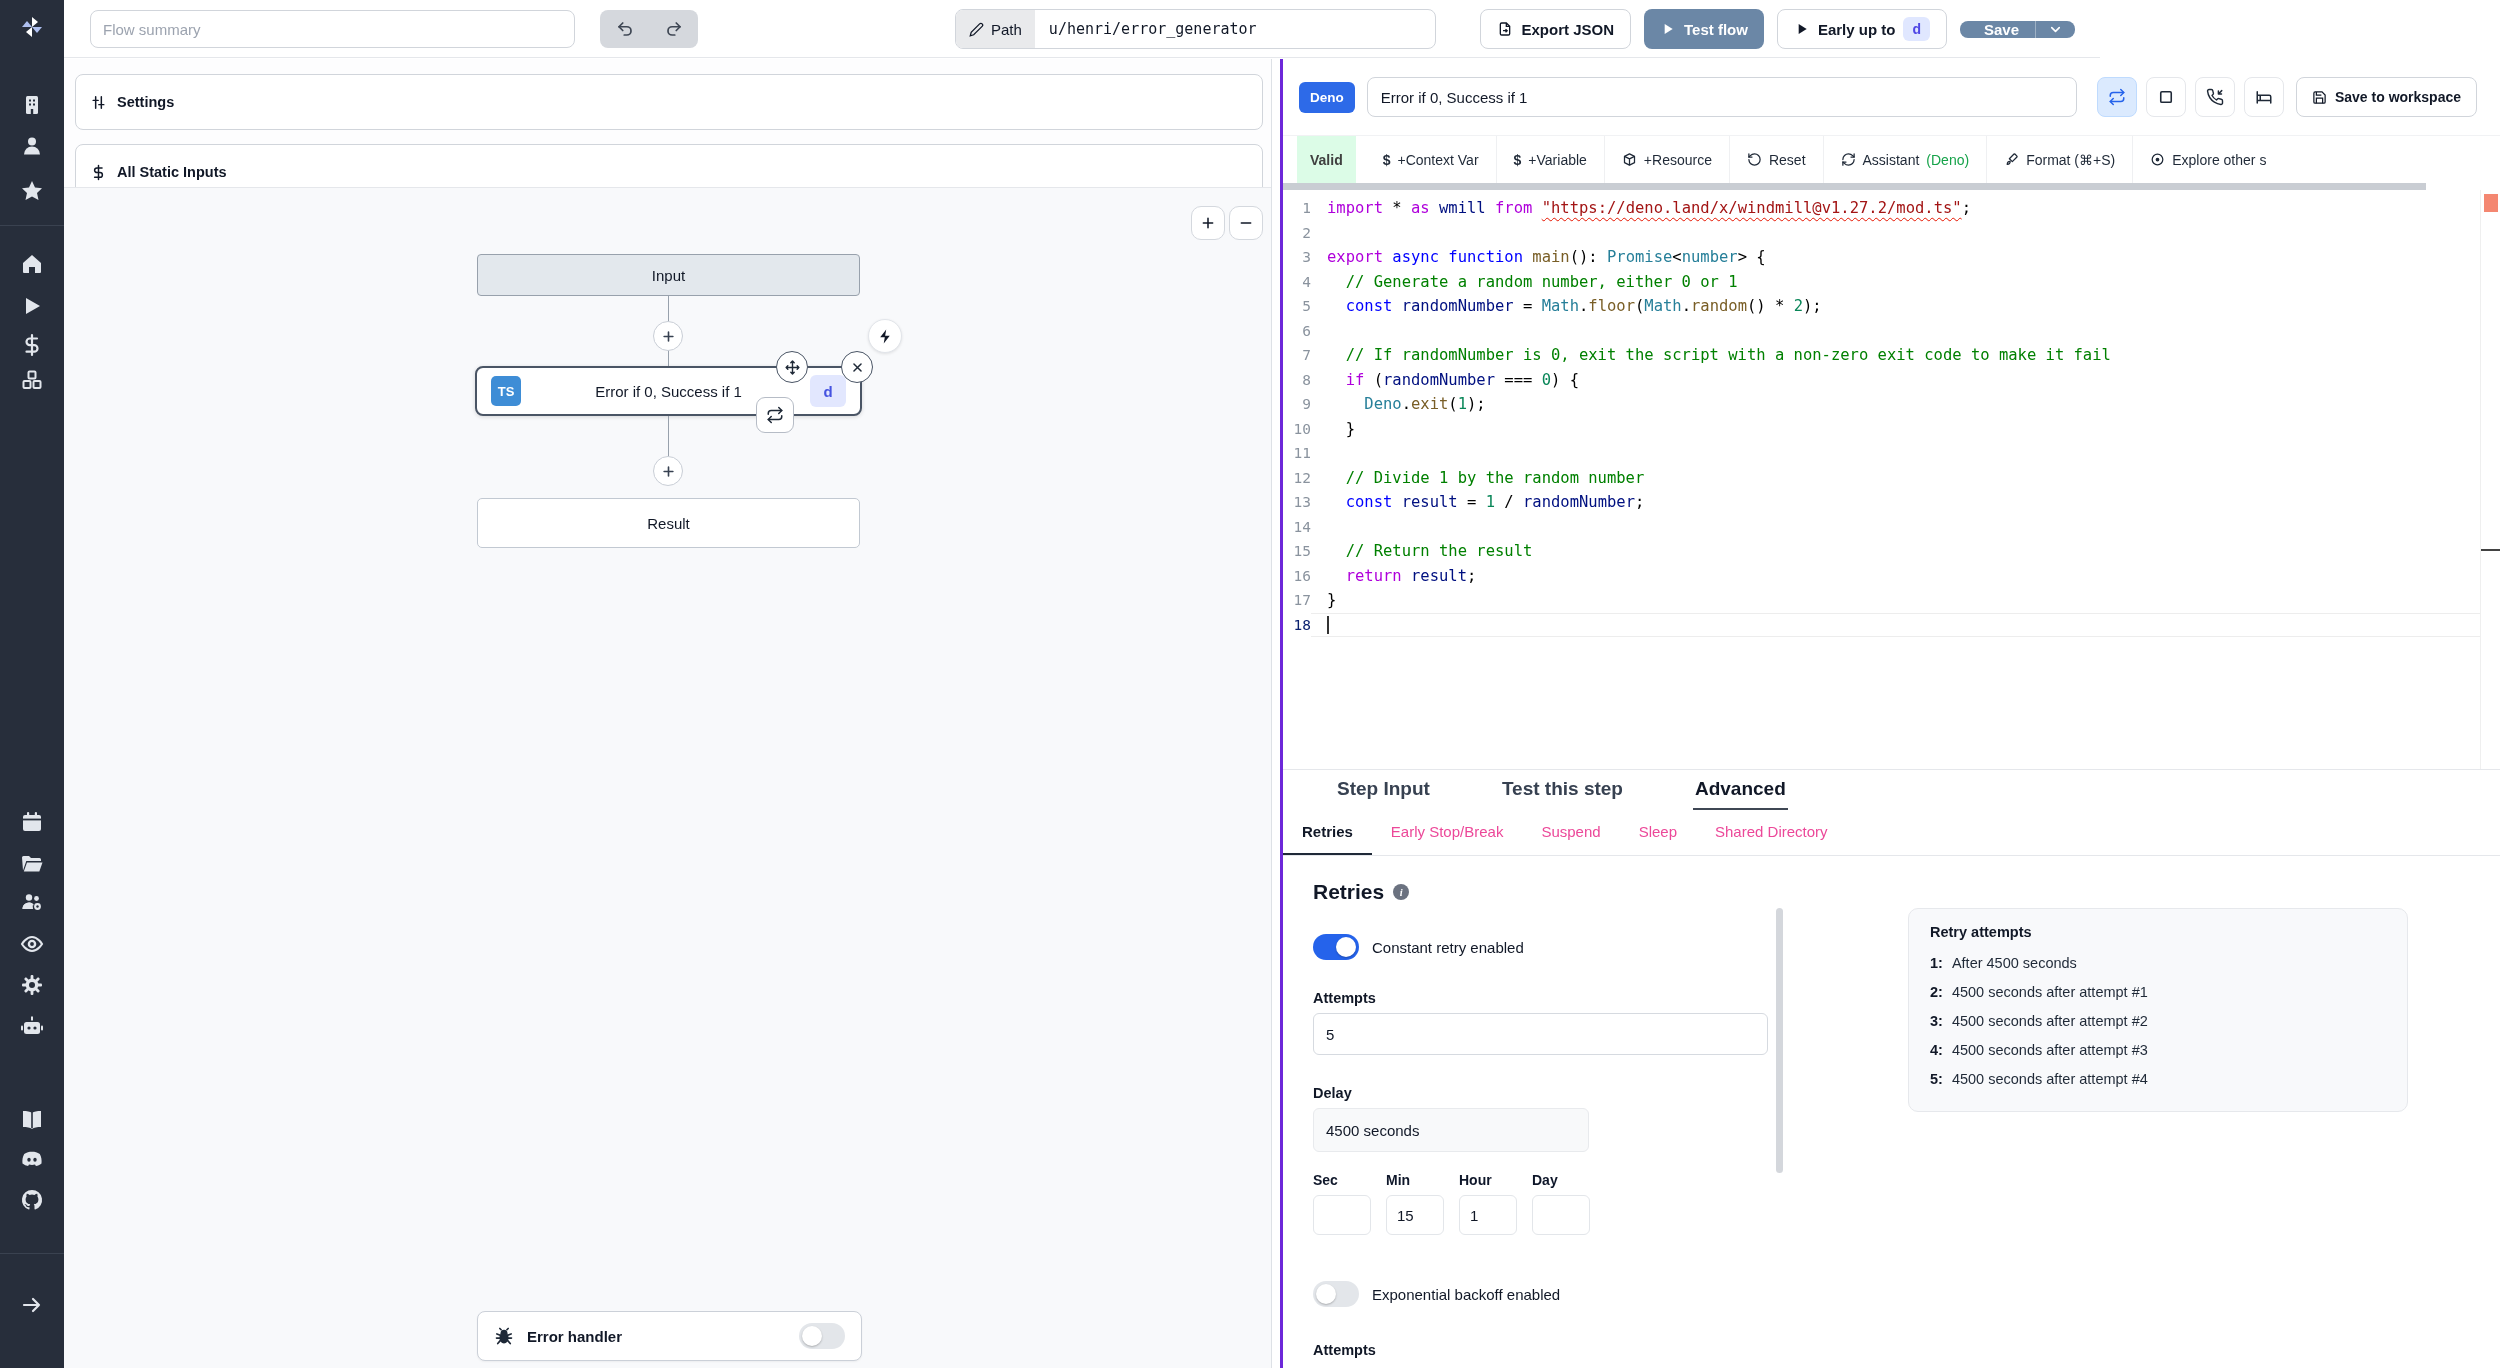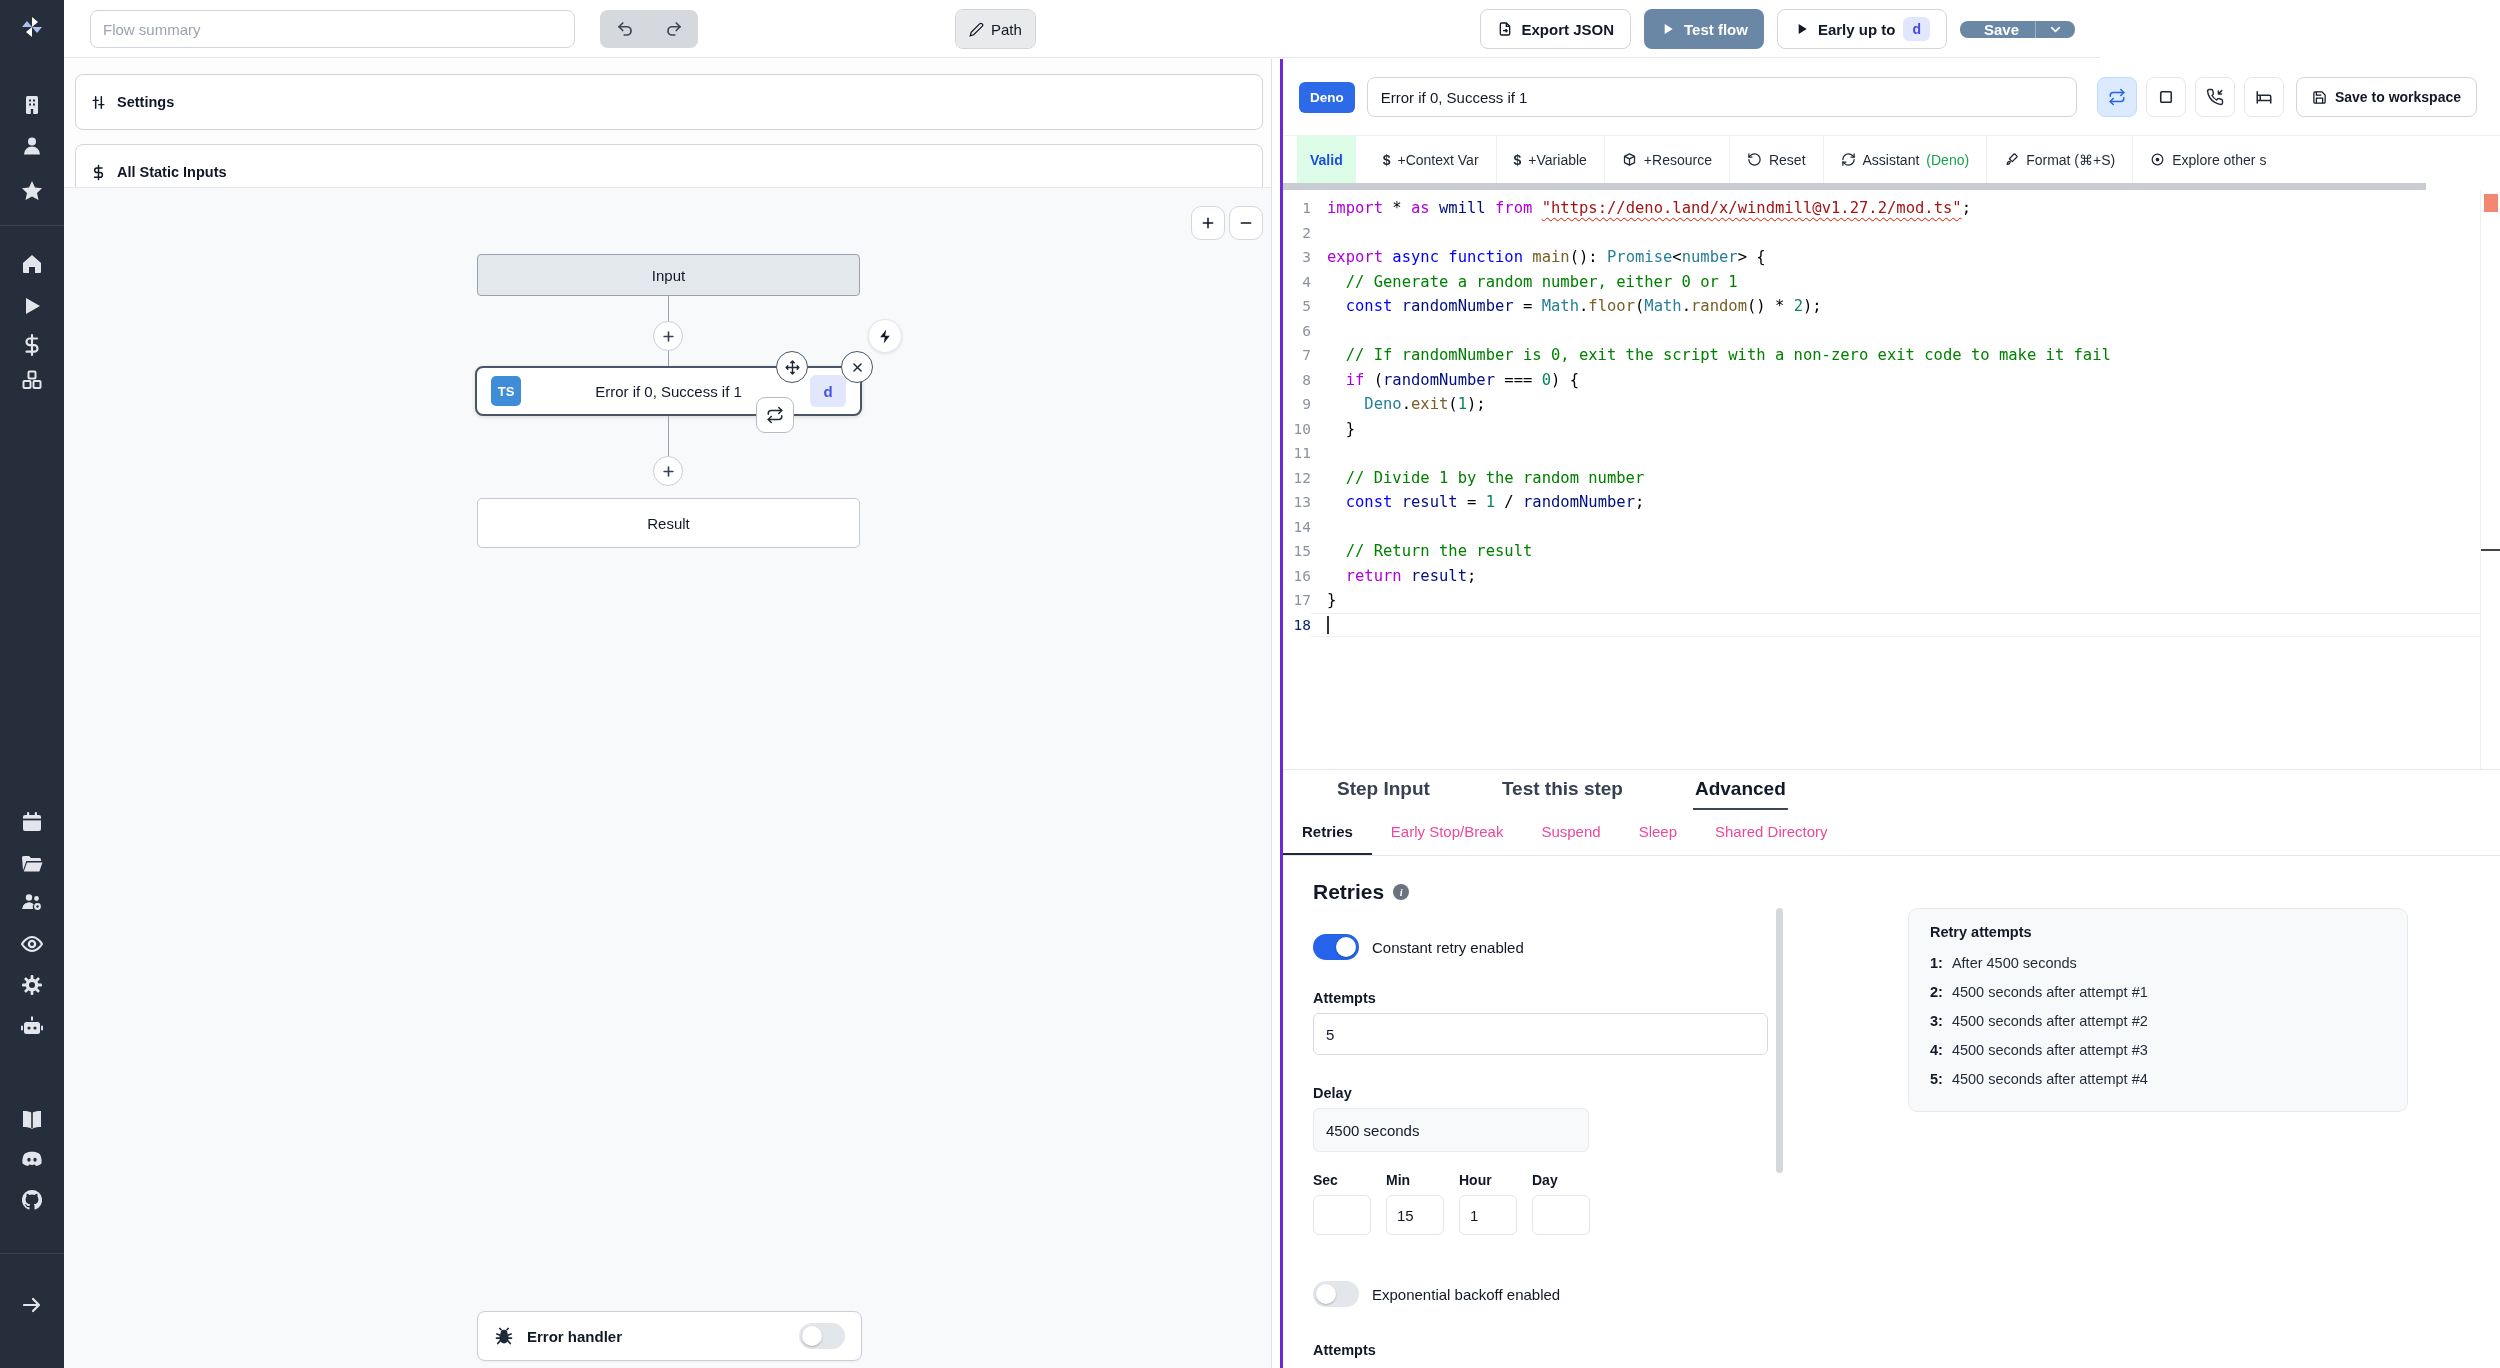--- a/index.html
+++ b/index.html
@@ -108,21 +108,21 @@
   .hicon svg { width:18px; height:18px; }
   .hicon.active { background:#DBEAFE; border-color:#BFDBFE; color:#2563EB; }
   .hicon-group { display:flex; gap:9px; margin-left:8px; }
   .save-ws { height:40px; border:1px solid #D1D5DB; border-radius:8px; background:#fff; display:flex;
     align-items:center; gap:8px; padding:0 15px; font-size:14px; font-weight:600; color:#111827;
     cursor:pointer; white-space:nowrap; flex:none; }
   .save-ws svg { width:15px; height:15px; }
 
   .code-toolbar { height:48px; border-top:1px solid #F1F2F4; display:flex; align-items:stretch;
     overflow:hidden; white-space:nowrap; }
-  .valid-badge { align-self:center; margin:0 10px 0 14px; background:#DCFCE7; color:#1d4ed8;
+  .valid-badge { align-self:center; margin:0 10px 0 14px; background:#DCFCE7; color:#404040;
     font-size:14px; font-weight:600; border-radius:6px; padding:22px 13px; }
   .ct-item { display:flex; align-items:center; gap:7px; padding:0 17px; font-size:14px; color:#1F2937;
     border-right:1px solid #EFF0F2; cursor:pointer; }
   .ct-item:last-child { border-right:none; }
   .ct-item svg { width:15px; height:15px; }
   .ct-dollar { font-weight:700; font-size:14px; }
   .green { color:#16A34A; }
   .toolbar-scroll { height:7px; width:1143px; background:#C9CDD3; }
 
   
@@ -341,20 +341,21 @@
           </svg>
       </span>
     </div>
     <div class="path-pill">
       <span class="path-label">
         <svg viewBox="0 0 24 24" fill="none" stroke="currentColor" stroke-width="2">
           <path d="M17 3a2.8 2.8 0 1 1 4 4L7.5 20.5 2 22l1.5-5.5Z"></path>
           </svg>
         <span>Path</span>
       </span>
+      <span class="path-value">u/henri/error_generator</span>
     </div>
     <div class="tb-right">
       <button class="btn light">
         <svg viewBox="0 0 24 24" fill="none" stroke="currentColor" stroke-width="2">
           <path d="M14 3H7a2 2 0 0 0-2 2v14a2 2 0 0 0 2 2h10a2 2 0 0 0 2-2V8Z"></path>
             <path d="M14 3v5h5"></path>
           <path d="M9 14.5h6M12.8 12.2l2.4 2.3-2.4 2.3"></path>
           </svg>
         <span>Export JSON</span>
       </button>

